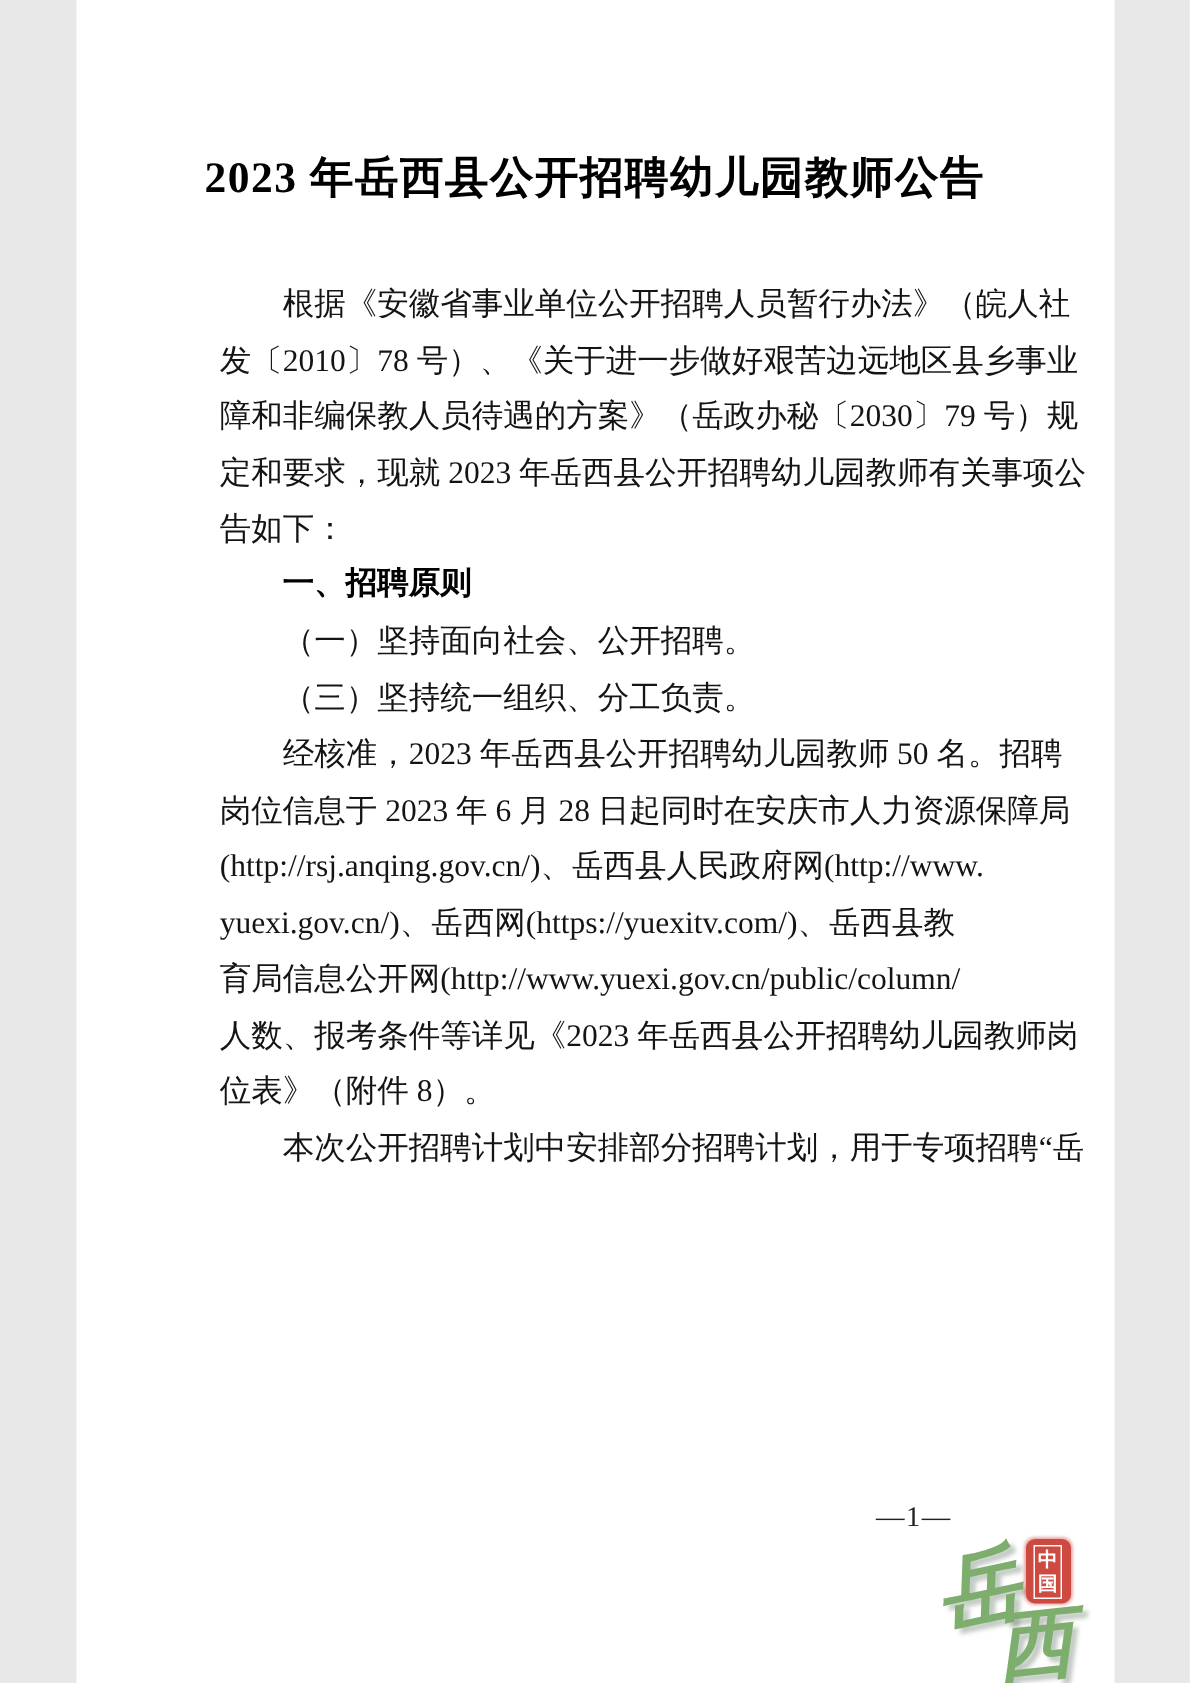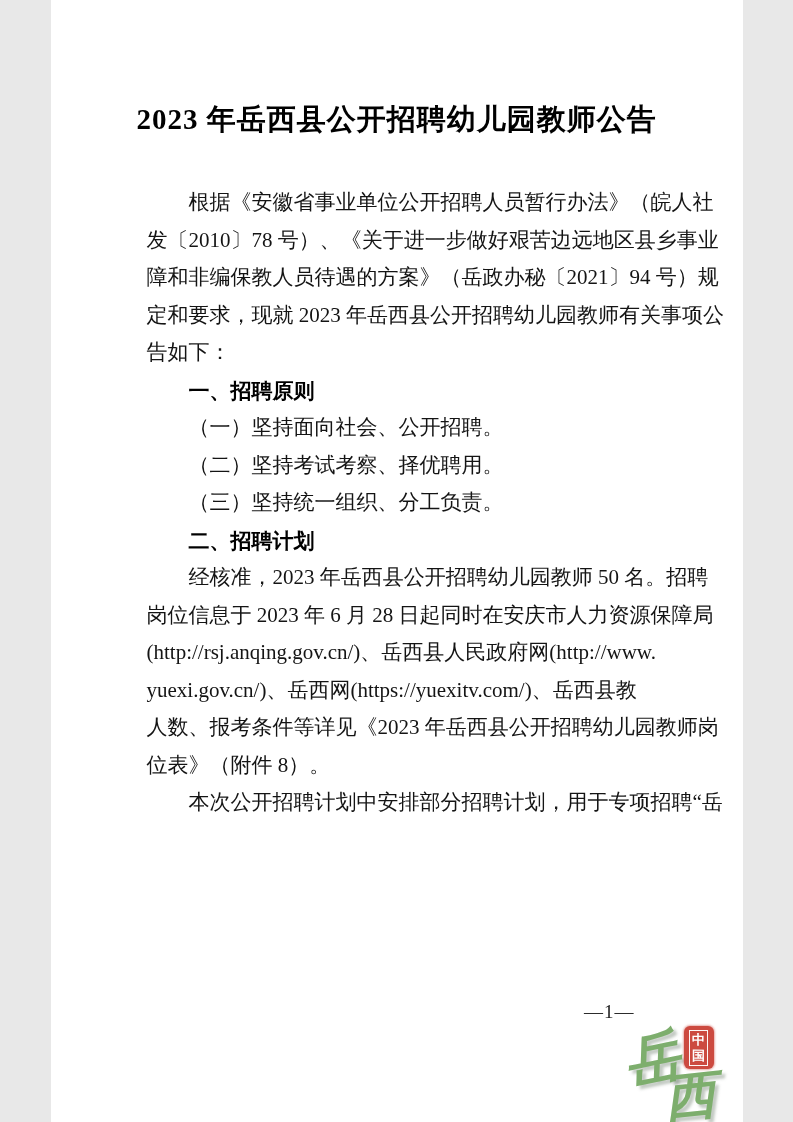--- a/index.html
+++ b/index.html
@@ -29,21 +29,21 @@
   }
   .line {
     height:37.5px;
     line-height:37.5px;
     white-space:nowrap;
     text-align:left;
     color:#141414;
   }
   .line.indent { text-indent:2em; }
   .line.heading {
-    font-family:Liberation Sans, sans-serif;
+    font-family:Liberation Mono, monospace;
     font-weight:bold;
     color:#000;
   }
   .page-number {
     position:absolute;
     top:1001px; right:108px;
     font-size:19px;
     letter-spacing:1px;
     color:#222;
   }
@@ -98,32 +98,31 @@
 </head>
 <body>
 
 <div class="page">
 
   <div class="doc-title">2023 年岳西县公开招聘幼儿园教师公告</div>
 
   <div class="doc-body">
       <div class="line body indent">根据《安徽省事业单位公开招聘人员暂行办法》（皖人社</div>
       <div class="line body">发〔2010〕78 号）、《关于进一步做好艰苦边远地区县乡事业</div>
-      <div class="line body">障和非编保教人员待遇的方案》（岳政办秘〔2021〕94 号）规</div>
+      <div class="line body">障和非编保教人员待遇的方案》（岳政办秘〔2030〕79 号）规</div>
       <div class="line body">定和要求，现就 2023 年岳西县公开招聘幼儿园教师有关事项公</div>
       <div class="line body">告如下：</div>
       <div class="line heading indent">一、招聘原则</div>
       <div class="line body indent">（一）坚持面向社会、公开招聘。</div>
-      <div class="line body indent">（二）坚持考试考察、择优聘用。</div>
       <div class="line body indent">（三）坚持统一组织、分工负责。</div>
-      <div class="line heading indent">二、招聘计划</div>
       <div class="line body indent">经核准，2023 年岳西县公开招聘幼儿园教师 50 名。招聘</div>
       <div class="line body">岗位信息于 2023 年 6 月 28 日起同时在安庆市人力资源保障局</div>
       <div class="line body">(http://rsj.anqing.gov.cn/)、岳西县人民政府网(http://www.</div>
       <div class="line body">yuexi.gov.cn/)、岳西网(https://yuexitv.com/)、岳西县教</div>
+      <div class="line body">育局信息公开网(http://www.yuexi.gov.cn/public/column/</div>
       <div class="line body">人数、报考条件等详见《2023 年岳西县公开招聘幼儿园教师岗</div>
       <div class="line body">位表》（附件 8）。</div>
       <div class="line body indent">本次公开招聘计划中安排部分招聘计划，用于专项招聘“岳</div>
     </div>
 
   <div class="page-number">—1—</div>
 
   <div class="logo">
     <span class="logo-char logo-yue" style="color: rgb(125, 174, 109);">岳</span>
     <span class="seal" style="background: rgb(204, 74, 64);">

